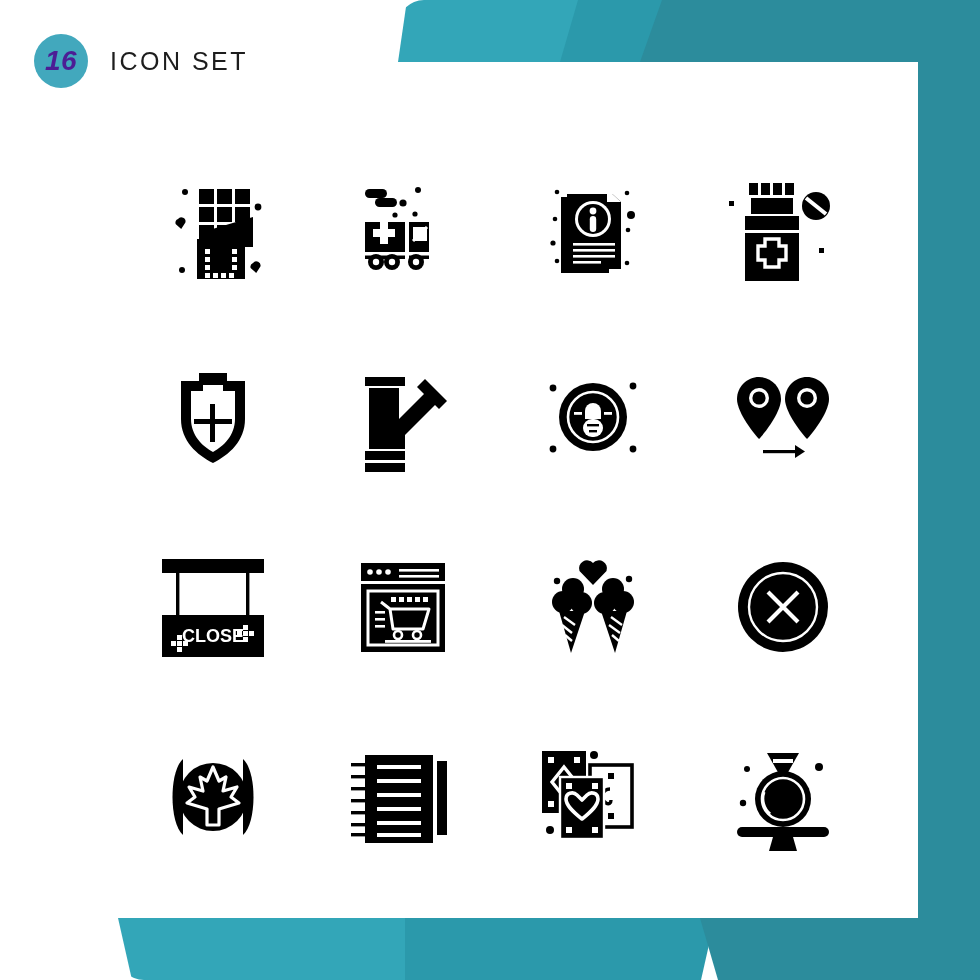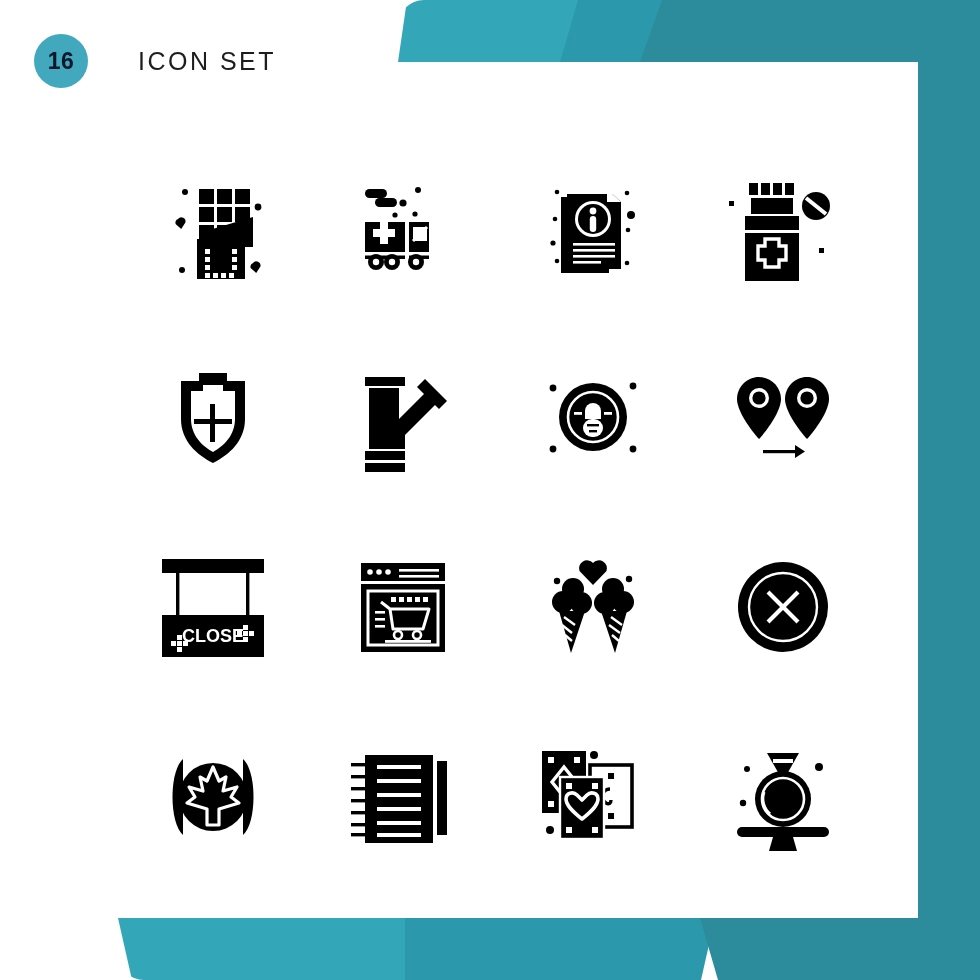--- a/index.html
+++ b/index.html
@@ -54,27 +54,27 @@
 
   
   .panel{
     position:absolute;top:62px;left:0;width:918px;height:856px;background:#ffffff;
   }
 
   
   .header{position:absolute;top:34px;left:34px;display:flex;align-items:center;gap:22px;z-index:8;}
   .badge{
     width:54px;height:54px;border-radius:50%;
-    background:#42a8bd;color:#0f172a;
+    background:#42a8bd;color:#4c1d95;
     display:flex;align-items:center;justify-content:center;
-    font-size:23px;font-weight:bold;letter-spacing:.5px;
+    font-size:28px;font-weight:bold;letter-spacing:.5px;font-style:italic;
   }
   .title{
     font-size:25px;letter-spacing:2.5px;color:#1d1d1d;
-    text-transform:uppercase;font-weight:500;margin-left:28px;
+    text-transform:uppercase;font-weight:500;
   }
 
   
   .grid{
     position:absolute;top:132px;left:118px;
     width:760px;
     display:grid;
     grid-template-columns:repeat(4,190px);
     grid-template-rows:repeat(4,190px);
     z-index:6;

